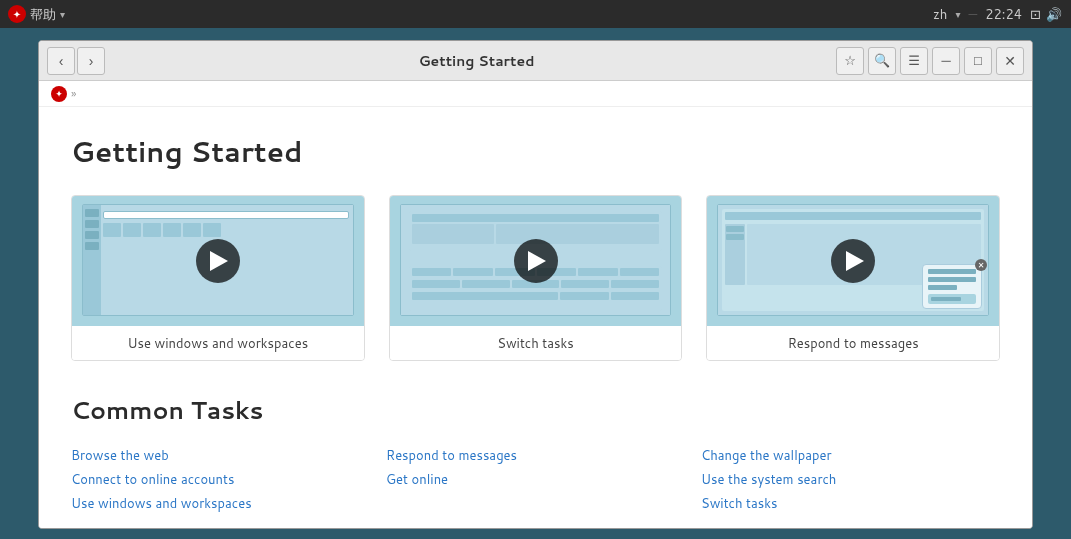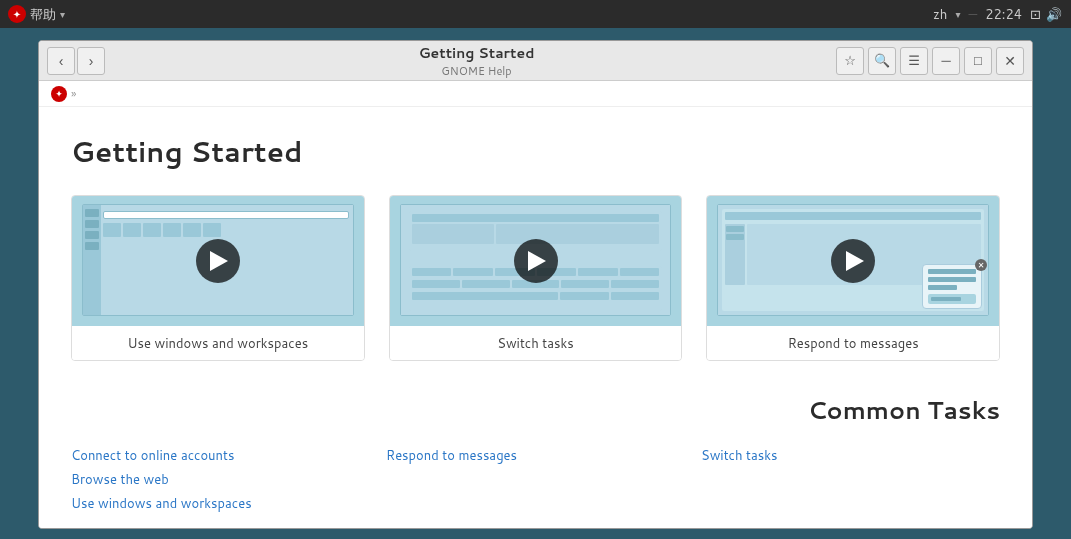--- a/index.html
+++ b/index.html
@@ -334,21 +334,20 @@
       color: #444;
       background: white;
     }
 
     
     .section-title {
       font-size: 24px;
       font-weight: bold;
       color: #2b2b2b;
       margin-bottom: 16px;
-      text-align: right;
     }
 
     .tasks-grid {
       display: grid;
       grid-template-columns: repeat(3, 1fr);
       gap: 6px 16px;
     }
 
     .task-link {
       color: #2a76c6;
@@ -447,21 +446,20 @@
 
 <div class="window">
 
   <div class="titlebar">
     <div class="nav-buttons">
       <button class="nav-btn">‹</button>
       <button class="nav-btn">›</button>
     </div>
     <div class="title-center">
       <span class="title-main">Getting Started</span>
-      <span class="title-sub">GNOME Help</span>
     </div>
     <div class="window-actions">
       <button class="win-action-btn">☆</button>
       <button class="win-action-btn">🔍</button>
       <button class="win-action-btn">☰</button>
       <button class="win-action-btn">─</button>
       <button class="win-action-btn">□</button>
       <button class="win-action-btn win-close">✕</button>
     </div>
   </div>
@@ -588,29 +586,32 @@
         <div class="video-card-label">Respond to messages</div>
       </div>
 
     </div>
 
     <h2 class="section-title">Common Tasks</h2>
 
     <div class="tasks-grid">
 
       <div>
+        <a class="task-link">Browse the web</a>
         <a class="task-link">Connect to online accounts</a>
-        <a class="task-link">Browse the web</a>
         <a class="task-link">Use windows and workspaces</a>
       </div>
 
       <div>
         <a class="task-link">Respond to messages</a>
+        <a class="task-link">Get online</a>
       </div>
 
       <div>
+        <a class="task-link">Change the wallpaper</a>
+        <a class="task-link">Use the system search</a>
         <a class="task-link">Switch tasks</a>
       </div>
     </div>
 
   </div>
 
 </div>
 
 </body></html>

